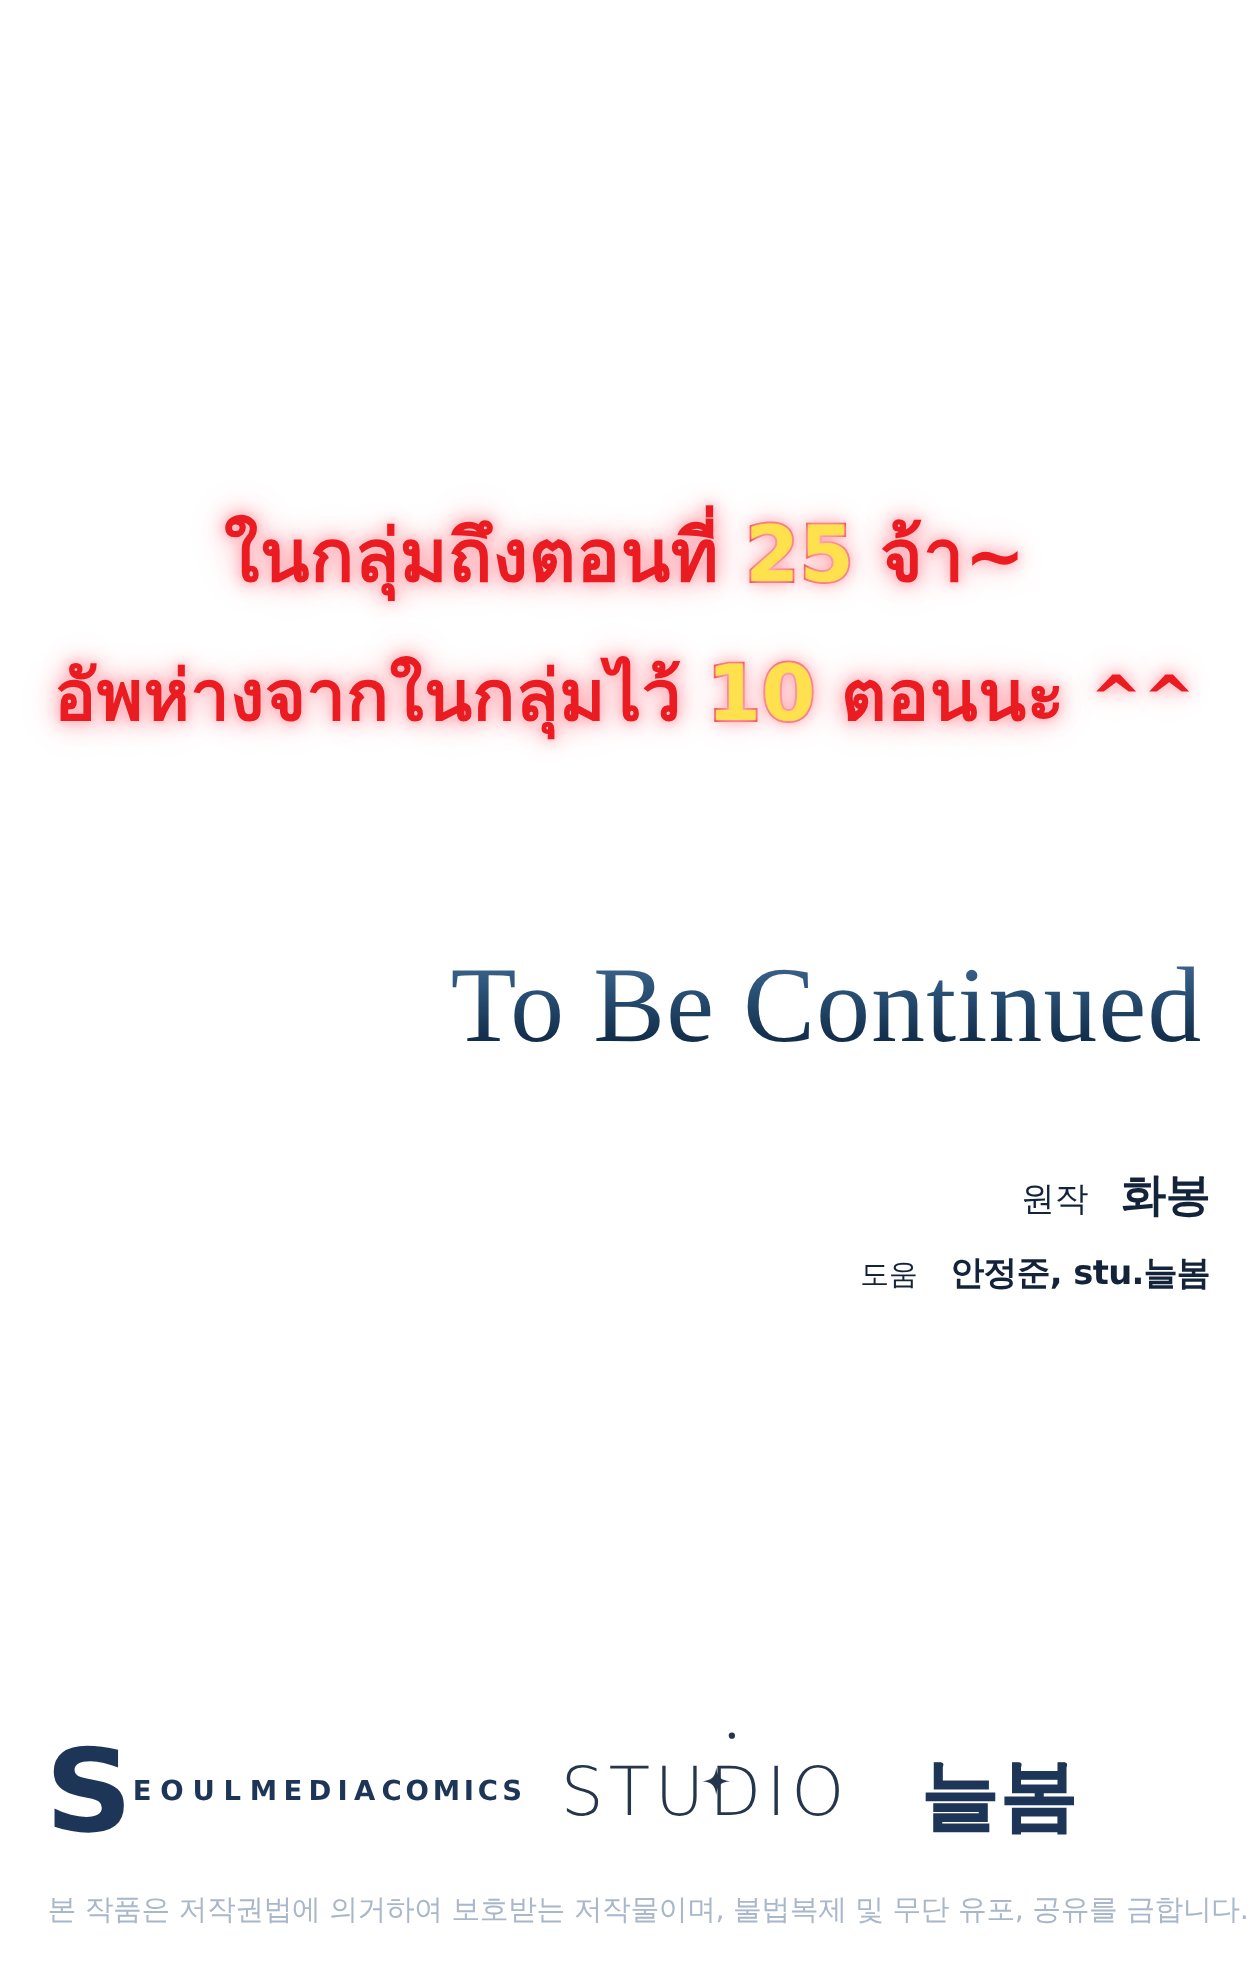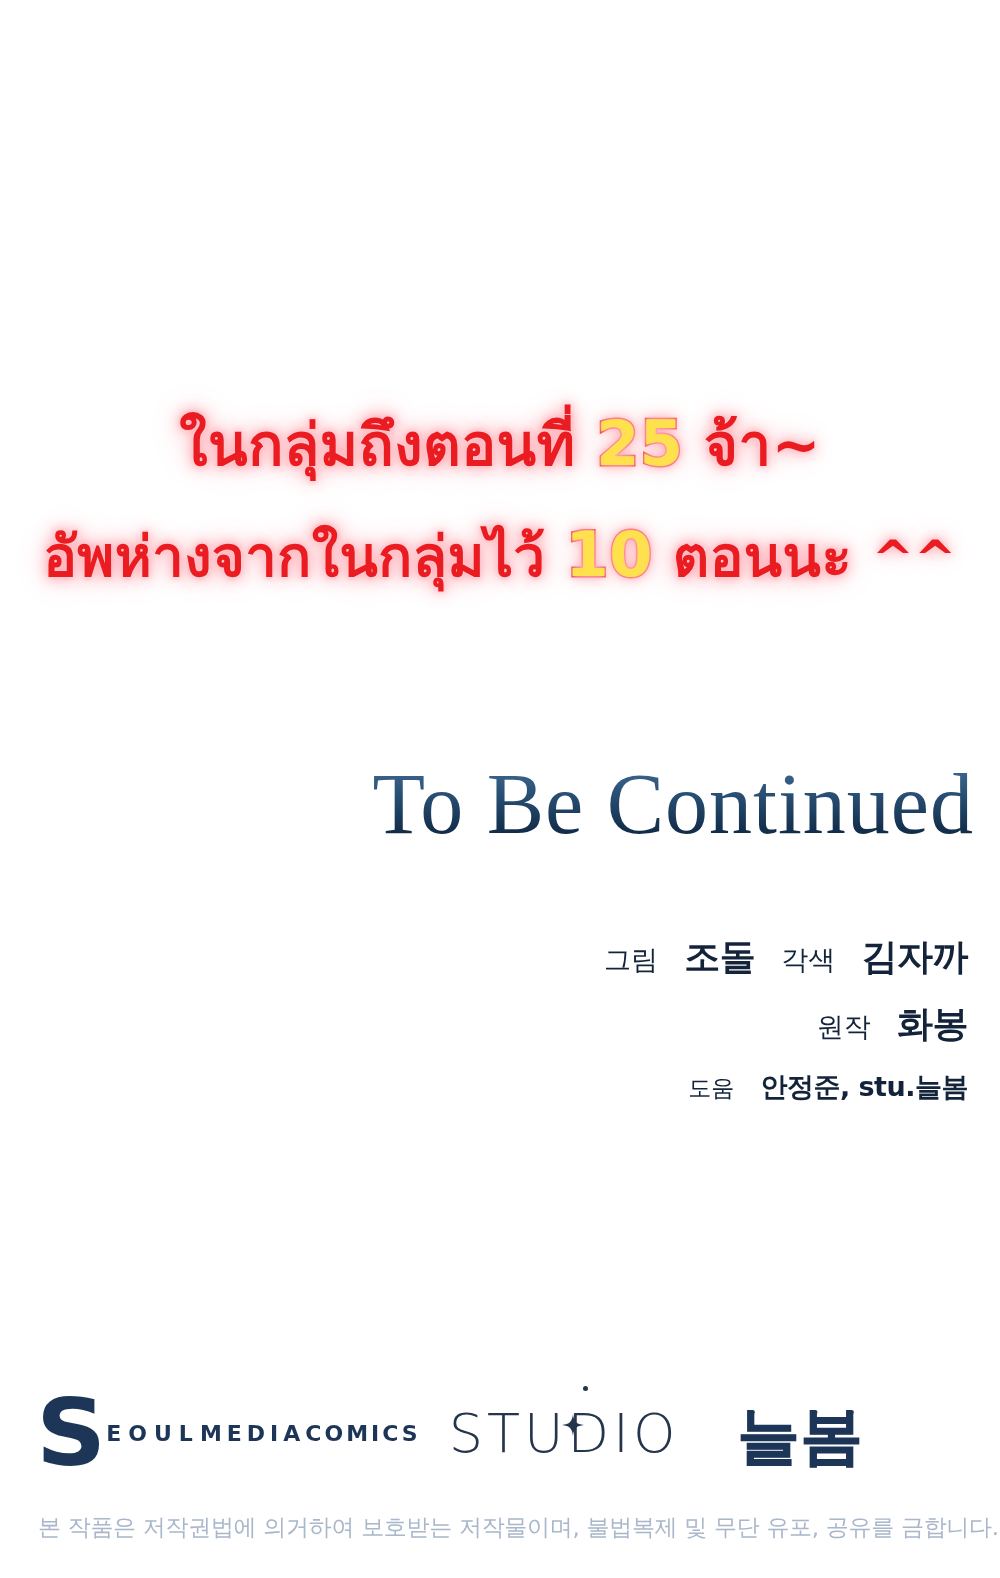--- a/index.html
+++ b/index.html
@@ -61,21 +61,21 @@
        0 0 12px #ff9aa4,
        0 0 26px #ffc4cb;
   }
   .thai-emote {
     font-size: 50px;
   }
 
   
   .tbc {
     position: absolute;
-    left: 12px;
+    left: 0;
     top: 756px;
     width: 962px;
     text-align: right;
     font-family: "Liberation Serif", "DejaVu Serif", serif;
     font-weight: normal;
     font-size: 86px;
     line-height: 96px;
     letter-spacing: 1px;
     color: #1c3f63;
     background: linear-gradient(180deg, #4a7099 0%, #2a5176 38%, #14304e 75%, #0d2339 100%);
@@ -225,29 +225,20 @@
       <span>อัพห่างจากในกลุ่มไว้</span>
       <span class="thai-num">10</span>
       <span>ตอนนะ</span>
       <span class="thai-emote">^^</span>
     </div>
   </div>
 
   <div class="tbc">To Be Continued</div>
 
   <div class="credits">
-    <div class="credit-row r1">
-      <span class="credit-label">그림</span>
-      <span class="credit-gap"></span>
-      <span class="credit-name">조돌</span>
-      <span class="credit-gap"></span>
-      <span class="credit-label">각색</span>
-      <span class="credit-gap"></span>
-      <span class="credit-name">김자까</span>
-    </div>
     <div class="credit-row r2">
       <span class="credit-label">원작</span>
       <span class="credit-gap"></span>
       <span class="credit-name">화봉</span>
     </div>
     <div class="credit-row r3">
       <span class="credit-label">도움</span>
       <span class="credit-gap"></span>
       <span class="credit-name">안정준, stu.늘봄</span>
     </div>

